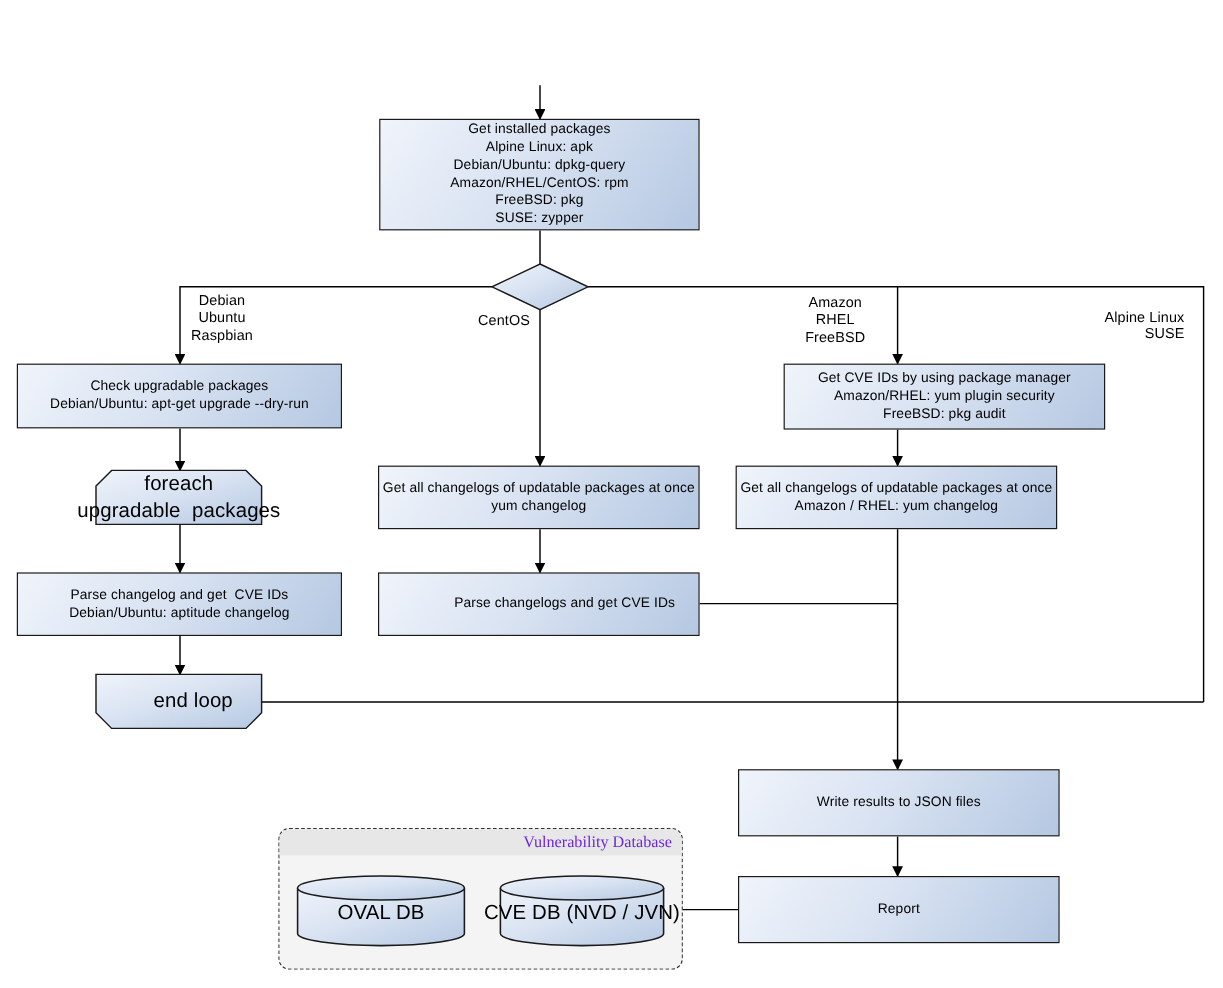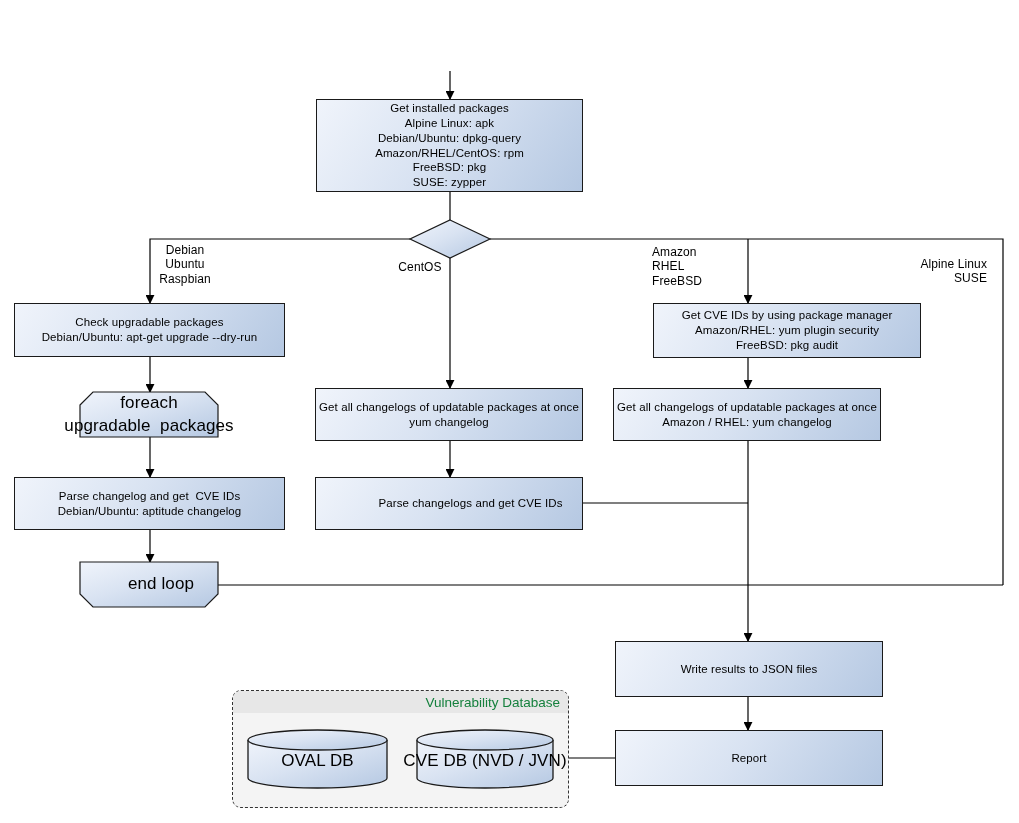--- a/index.html
+++ b/index.html
@@ -39,22 +39,23 @@
     border:1.4px dashed #333333;
     border-radius:9px;
     box-sizing:border-box;
   }
   #db-header{
     position:absolute;left:0;top:0;right:0;height:22px;
     background:#e7e7e7;
     border-radius:8px 8px 0 0;
     display:flex;align-items:center;justify-content:flex-end;
     padding-right:8px;
-    font-size:13.5px;color:#15803d;
+    font-size:13.5px;color:#6d28d9;
     box-sizing:border-box;
+    font-family:Liberation Serif, serif;
   }
 </style>
 </head>
 <body>
 
 <div id="canvas">
 
   <div id="db-container">
     <div id="db-header">Vulnerability Database</div>
   </div>
@@ -145,20 +146,20 @@
   <div class="shape-label" style="left:248px;top:746px;width:139px;height:30px;">OVAL DB</div>
 
   <div class="shape-label" style="left:417px;top:746px;width:136px;height:30px;">CVE DB (NVD / JVN)</div>
 
   <div class="branch-label" style="left:140px;top:243px;width:90px;text-align:center;">Debian
 Ubuntu
 Raspbian</div>
 
   <div class="branch-label" style="left:385px;top:260px;width:70px;text-align:center;">CentOS</div>
 
-  <div class="branch-label" style="left:652px;top:245px;width:88px;text-align:left;">Amazon
+  <div class="branch-label" style="left:652px;top:245px;width:88px;text-align:center;">Amazon
 RHEL
 FreeBSD</div>
 
   <div class="branch-label" style="left:880px;top:257px;width:107px;text-align:right;">Alpine Linux
 SUSE</div>
 
 </div>
 
 </body></html>

